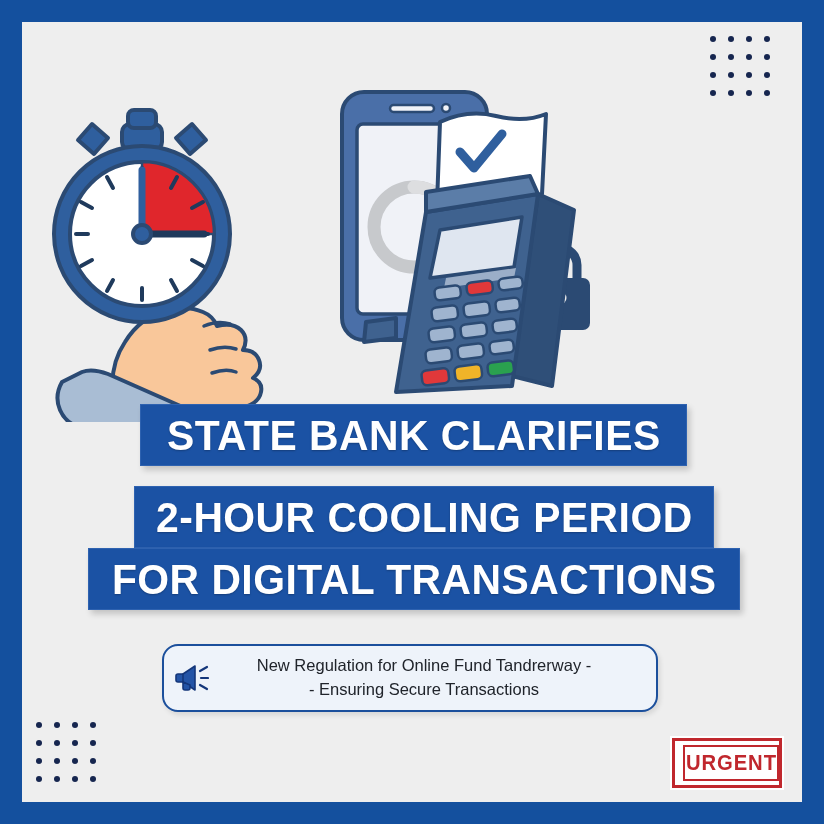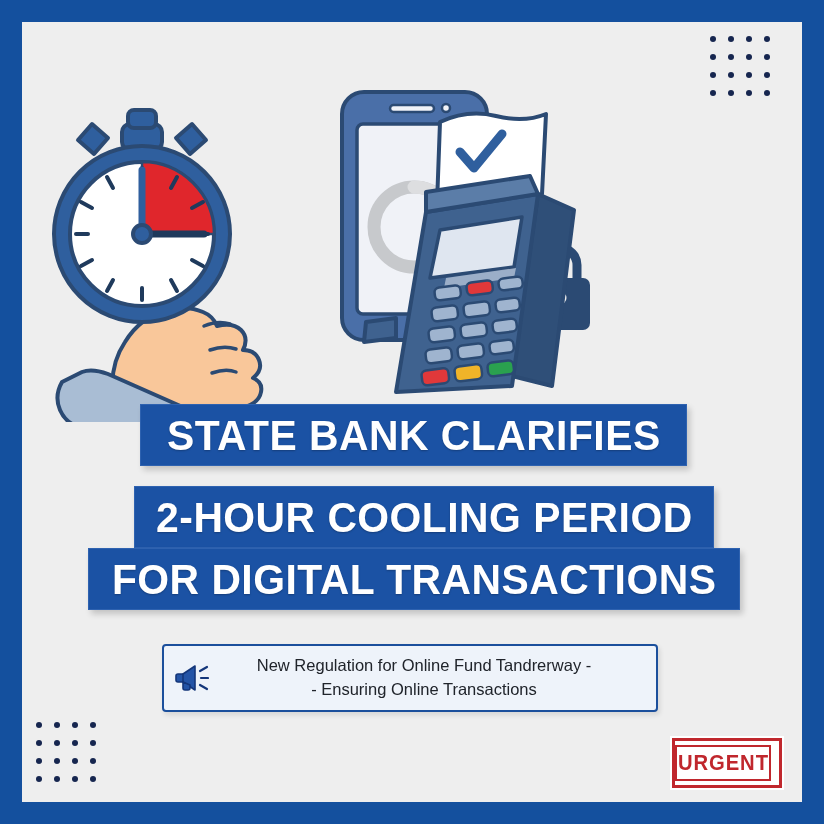--- a/index.html
+++ b/index.html
@@ -37,34 +37,34 @@
     white-space:nowrap;
     border:1px solid #2e62b0;
   }
   .band-1{margin-left:118px;width:545px;height:60px;font-size:43px;}
   .band-2{margin-left:112px;width:578px;height:60px;font-size:43px;margin-top:20px;}
   .band-3{margin-left:66px;width:650px;height:60px;font-size:43px;}
   .band span{transform:scaleX(.95);display:inline-block;text-shadow:0 1px 2px rgba(0,0,0,.25);}
   
   .subtitle-box{
     position:absolute;left:140px;top:622px;width:496px;height:68px;
-    background:#eef3fa;border:2px solid #1b4f9c;border-radius:4px;
+    background:#eef3fa;border:2px solid #1b4f9c;border-radius:16px;
     display:flex;align-items:center;box-sizing:border-box;
     box-shadow:2px 3px 5px rgba(0,0,0,.10);
   }
   .mega-icon{width:56px;display:flex;align-items:center;justify-content:center;flex:0 0 56px;}
   .subtitle-text{
     flex:1;text-align:center;color:#20242b;
     font-size:16.5px;line-height:1.45;padding-right:28px;
   }
   
   .urgent{
     position:absolute;left:650px;top:716px;width:104px;height:44px;
     border:3px solid #c0272d;background:#ffffff;
-    display:flex;align-items:center;justify-content:flex-start;
+    display:flex;align-items:center;justify-content:flex-end;
     box-shadow:0 0 0 2px #ffffff;
   }
   .urgent-inner{
     border:2px solid #c0272d;width:92px;height:32px;
     display:flex;align-items:center;justify-content:center;
   }
   .urgent-text{
     color:#c0272d;font-weight:bold;font-size:22px;letter-spacing:1px;
     transform:scaleX(.92);
   }
@@ -241,21 +241,21 @@
             <g fill="none" stroke-width="2.2">
               <line x1="25" y1="8" x2="32" y2="4"></line>
               <line x1="26" y1="15" x2="33" y2="15"></line>
               <line x1="25" y1="22" x2="32" y2="26"></line>
             </g>
           </g>
         </svg>
       </div>
       <div class="subtitle-text">
         <div>New Regulation for Online Fund Tandrerway -</div>
-        <div>- Ensuring Online Transactions</div>
+        <div>- Ensuring Secure Transactions</div>
       </div>
     </div>
 
     <div class="urgent">
       <div class="urgent-inner">
         <span class="urgent-text">URGENT</span>
       </div>
     </div>
 
   </div>

